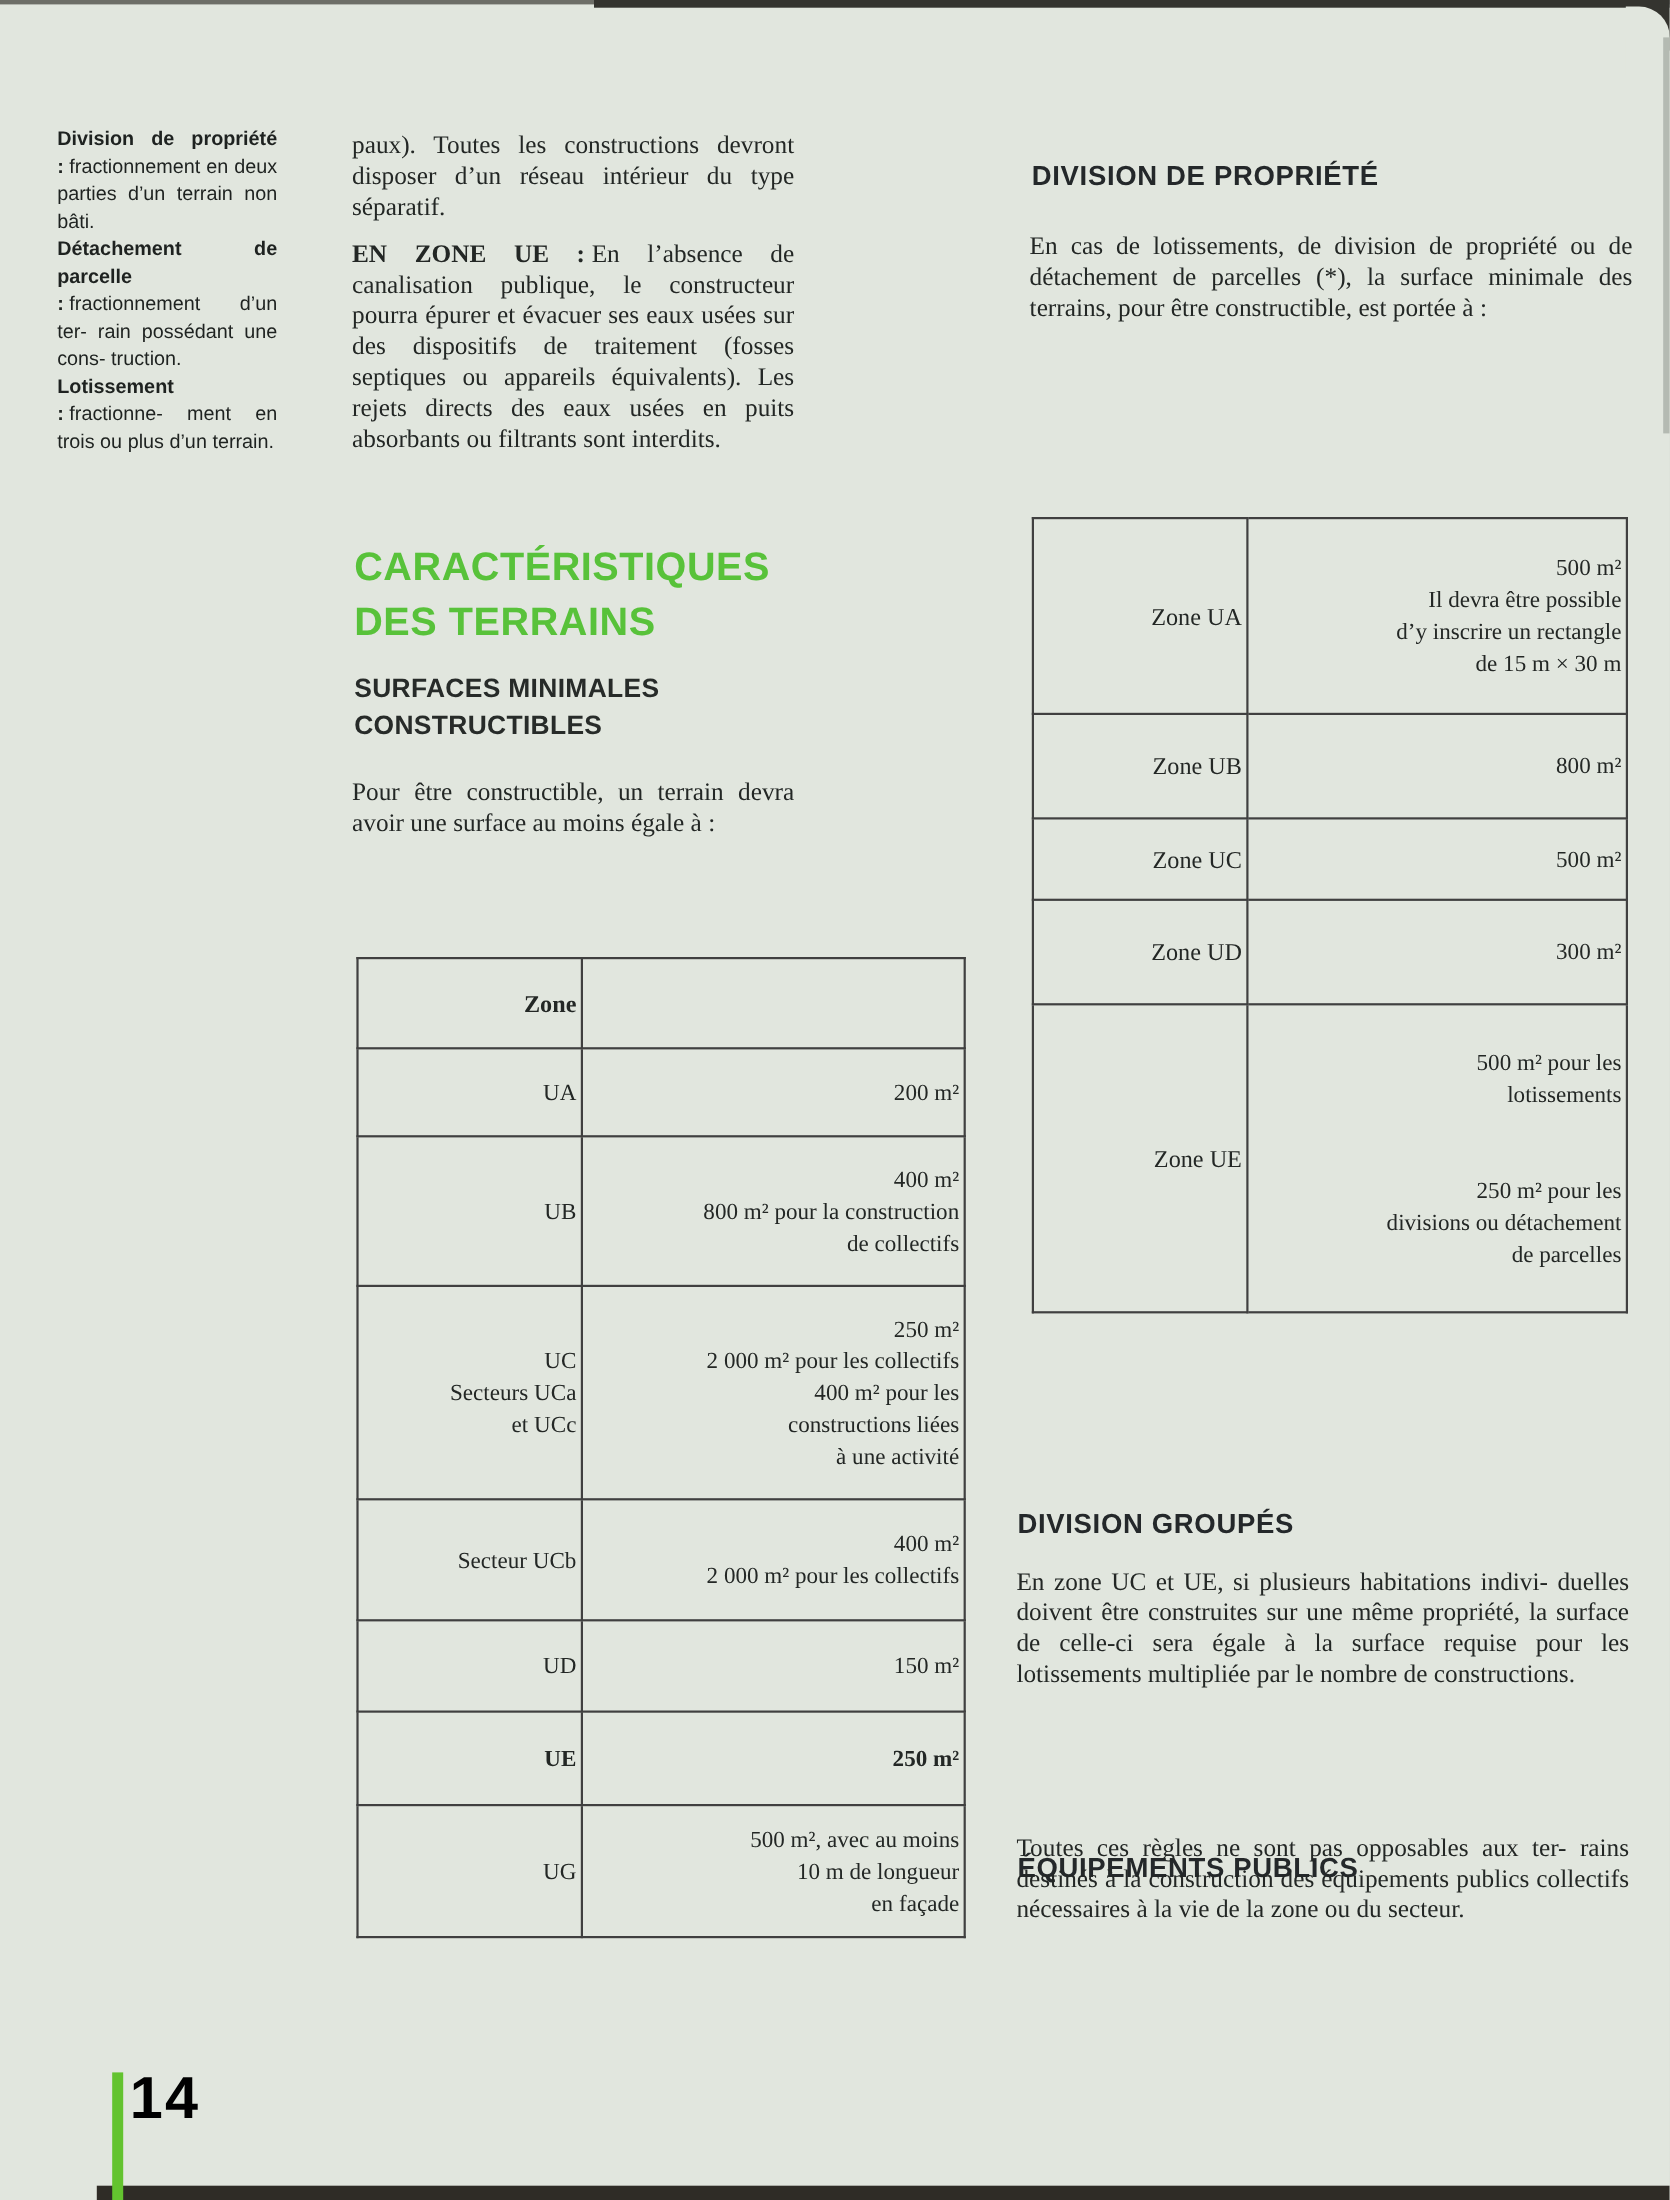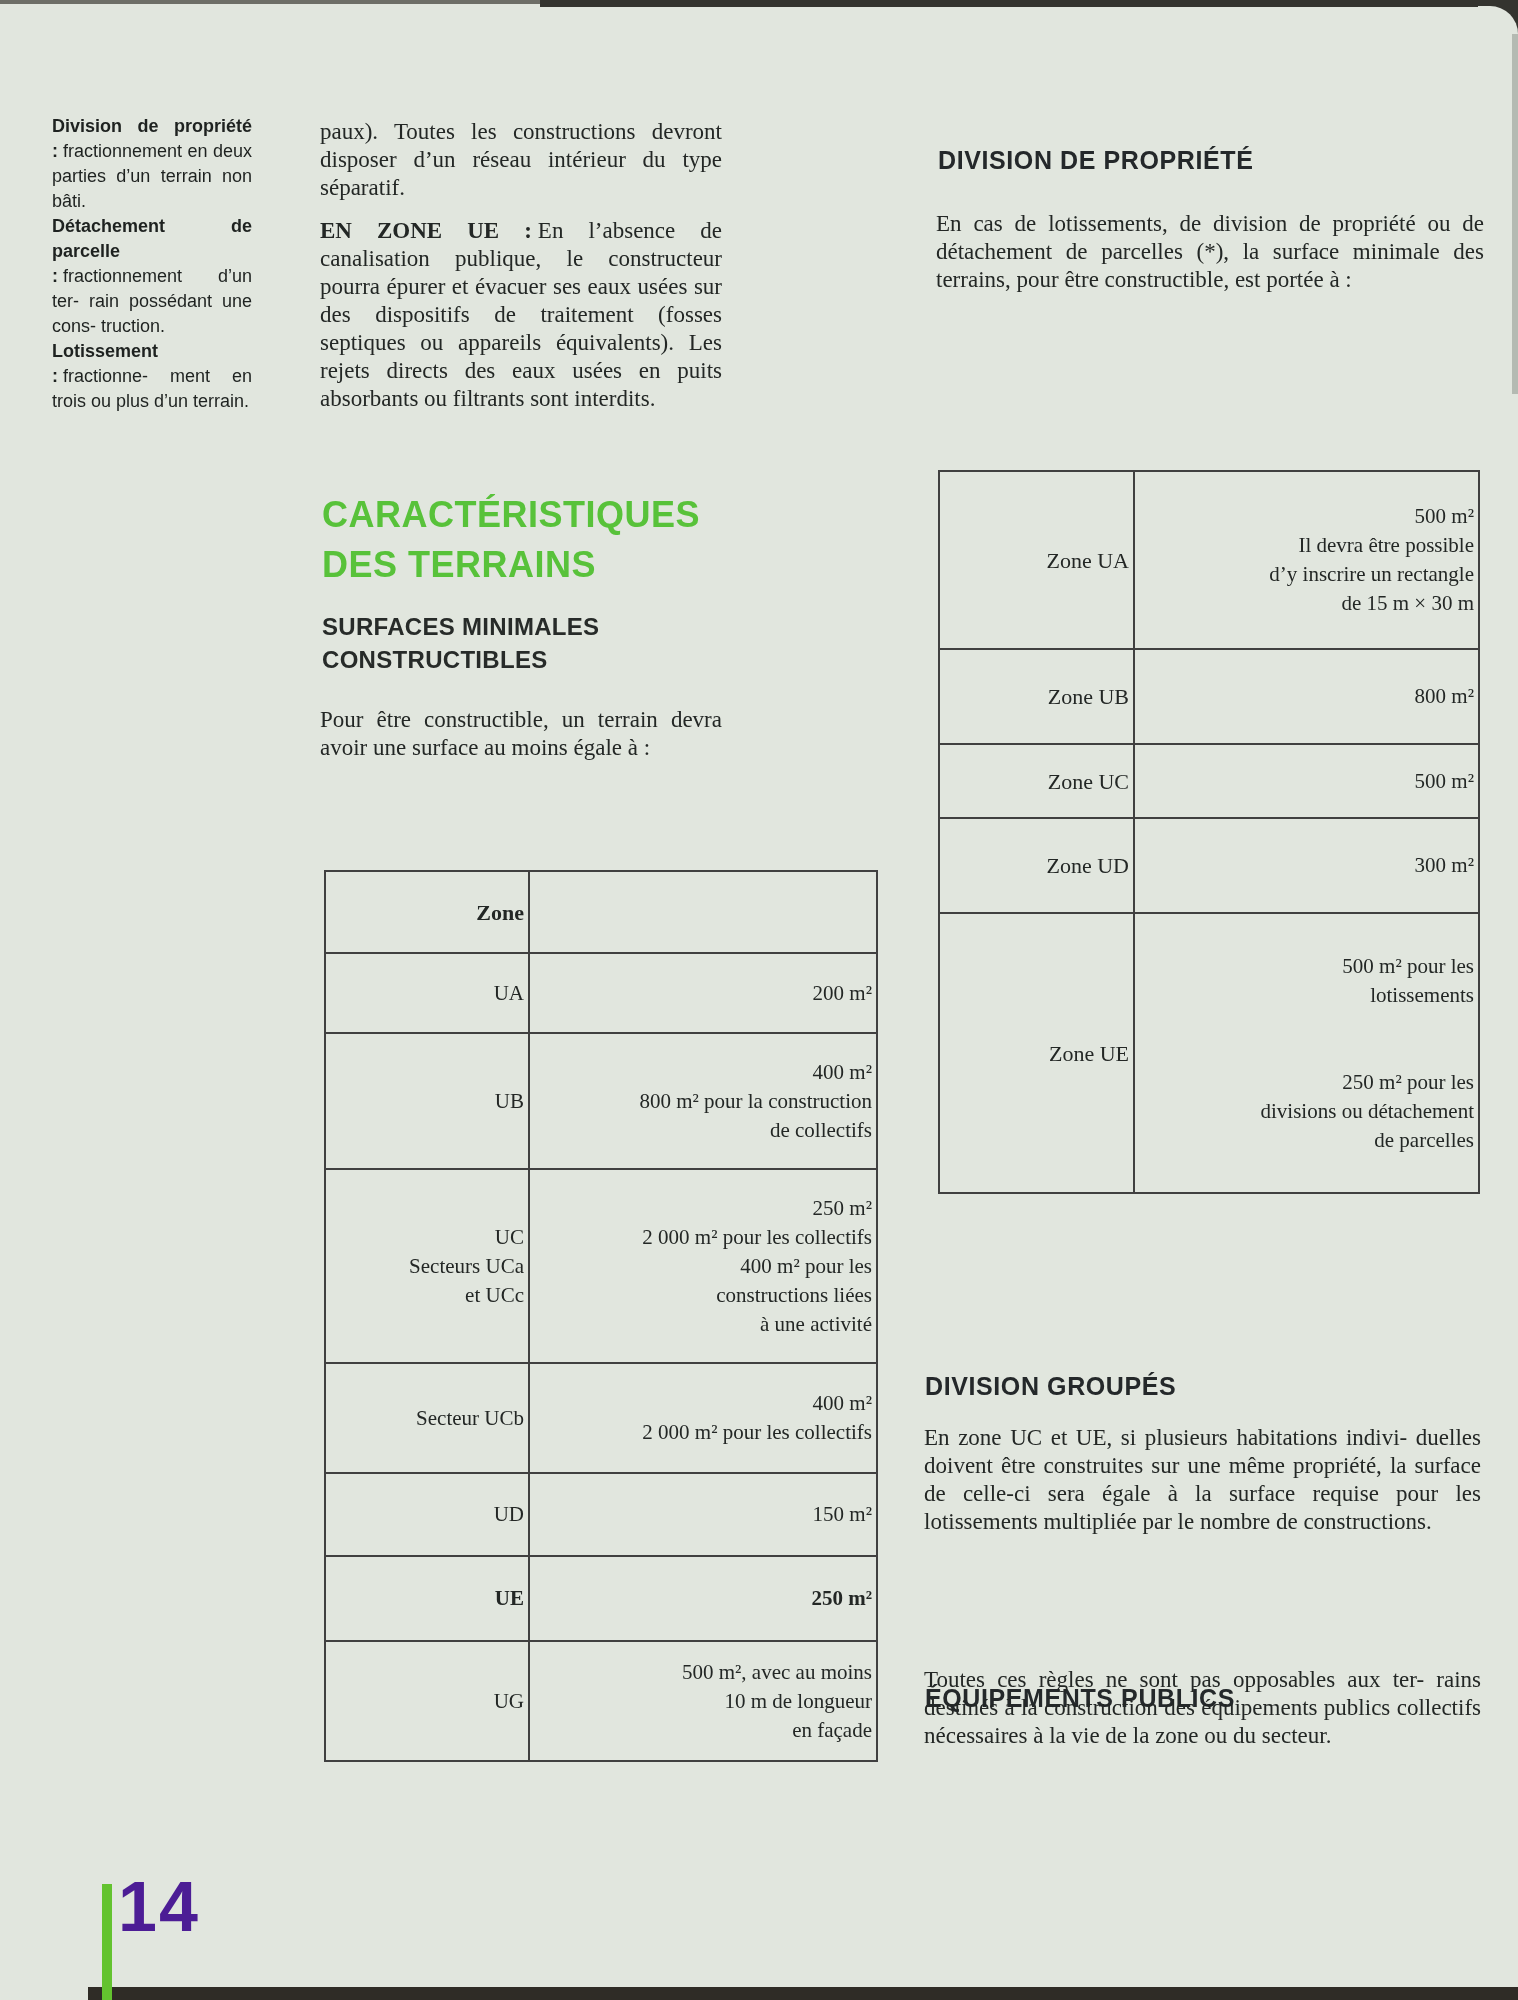--- a/index.html
+++ b/index.html
@@ -65,21 +65,21 @@
   .lt-r3{height:110px;} .lt-r4{height:83px;} .lt-r5{height:85px;font-weight:bold;} .lt-r6{height:120px;}
   .right-tbl{left:938px;top:470px;width:542px;}
   .right-tbl td:first-child{width:185px;font-size:22px;}
   .rt-r0{height:178px;} .rt-r1{height:95px;} .rt-r2{height:74px;}
   .rt-r3{height:95px;} .rt-r4{height:280px;}
   
   .page-bar{position:absolute;left:102px;top:1884px;width:10px;height:116px;background:#63c32f;z-index:3;}
   .page-num{
     position:absolute;left:118px;top:1872px;
     font-family:"Liberation Sans",sans-serif;font-weight:bold;
-    font-size:70px;line-height:70px;color:#4c1d95;letter-spacing:2px;text-align:right;
+    font-size:54px;line-height:70px;color:#000000;letter-spacing:2px;text-align:right;
   }
 </style>
 </head>
 <body>
 
 <div class="page">
 
   <div class="edge-top"></div>
   <div class="edge-top2"></div>
   <div class="edge-corner"></div>

